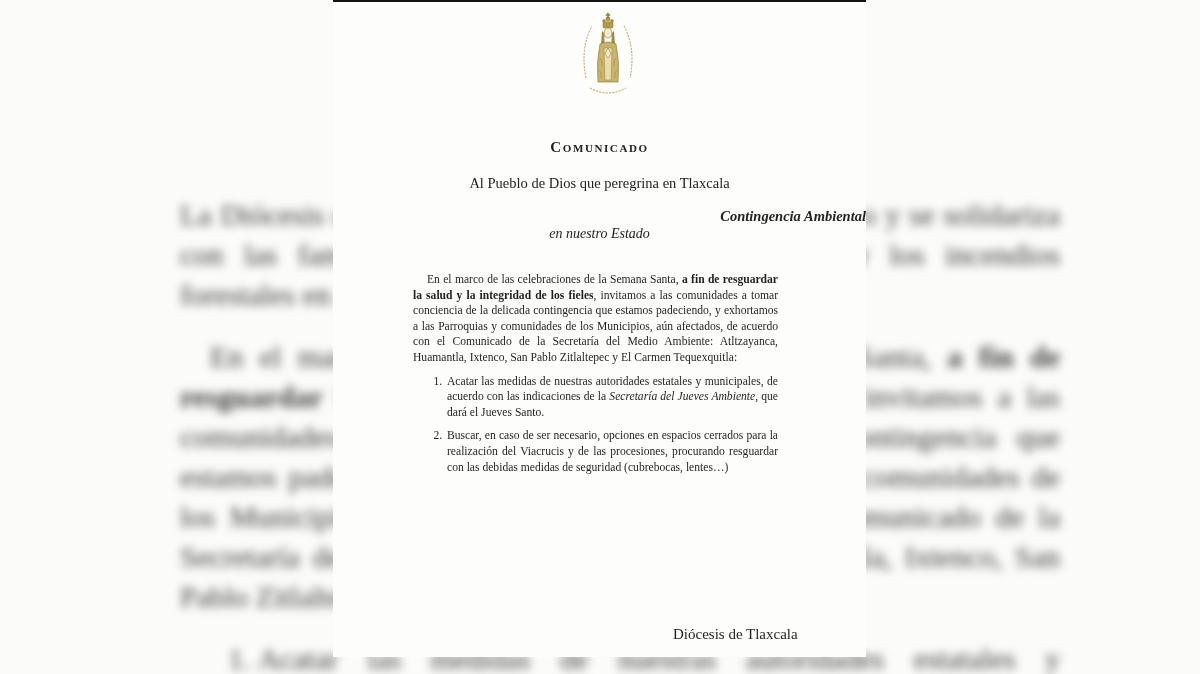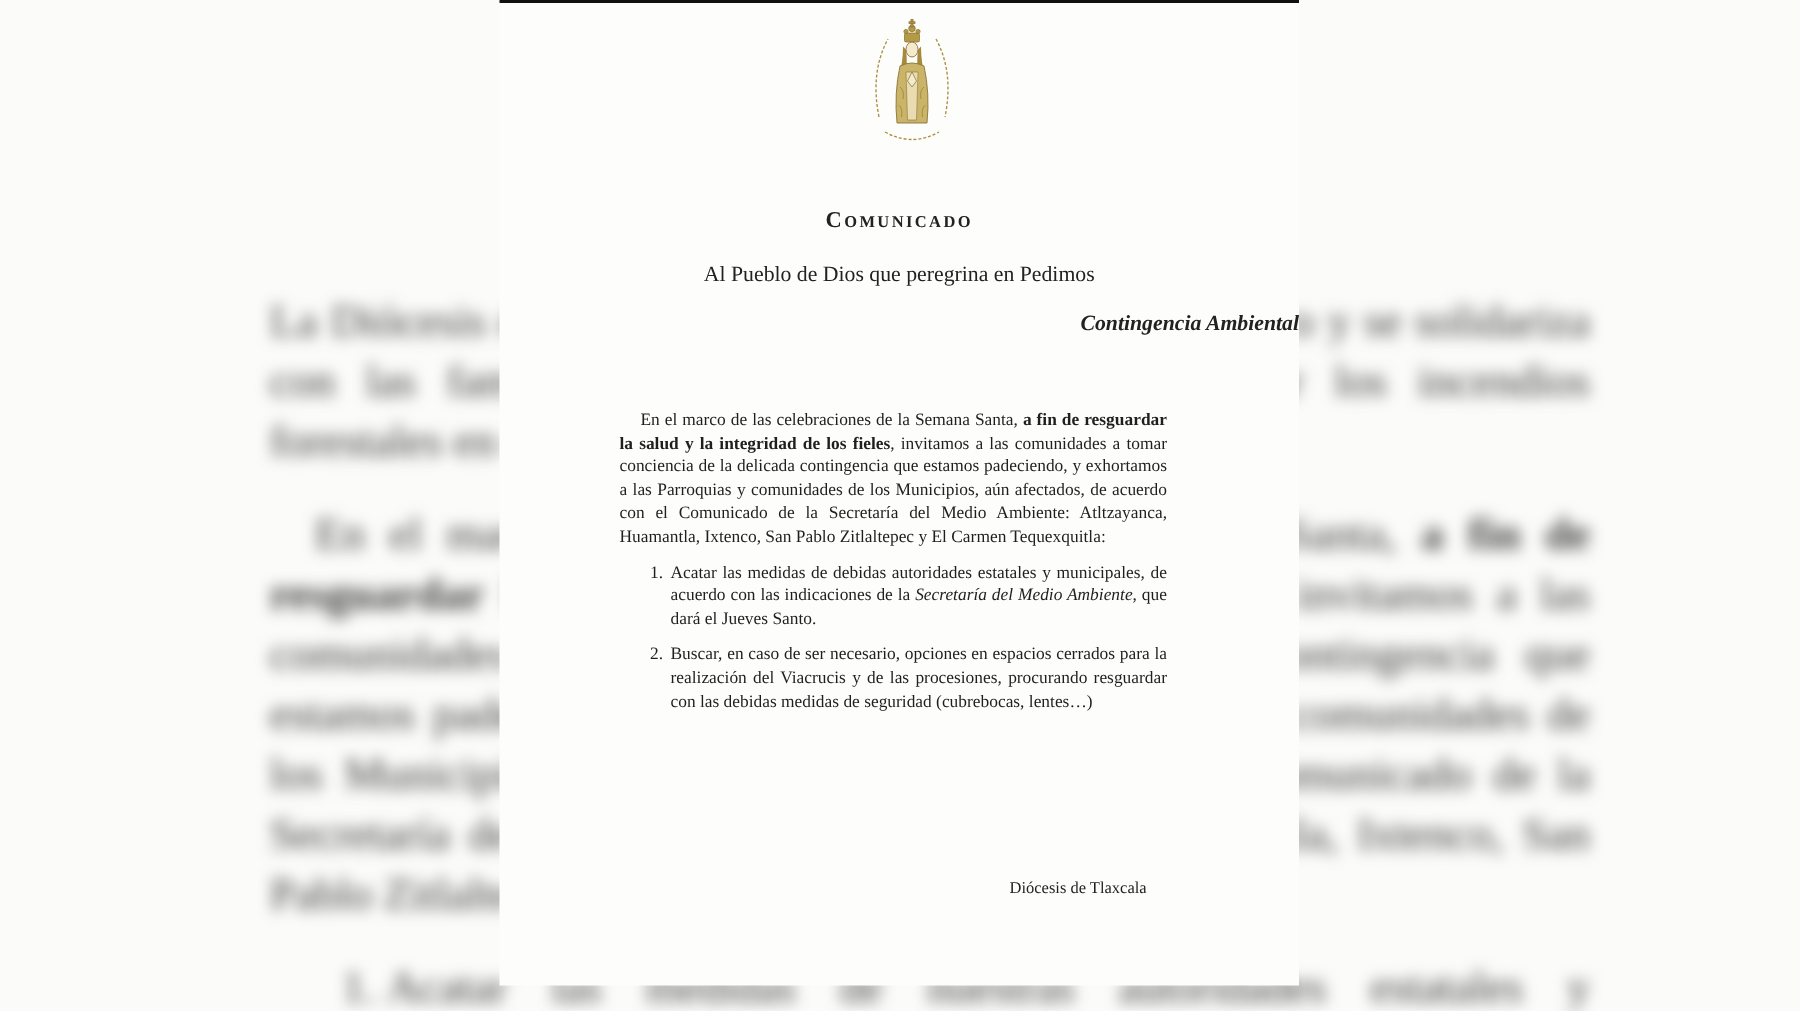--- a/index.html
+++ b/index.html
@@ -111,22 +111,22 @@
     .body p { margin: 0 0 8px 0; }
     .body .indent { text-indent: 14px; }
     .body ol {
       margin: 0 0 8px 0;
       padding-left: 32px;
     }
     .body ol li { margin: 0 0 8px 0; padding-left: 2px; }
     .signature {
       position: absolute;
       left: 340px;
-      top: 584px;
-      font-size: 11px;
+      top: 624px;
+      font-size: 15px;
       color: #1f1f1f;
     }
   </style>
 </head>
 <body>
 
 <div class="stage">
 
   <div class="bg-blur" aria-hidden="true">
     <div class="bg-col" style="top:195px;">
@@ -169,26 +169,27 @@
 
       <g stroke="#8a7432" stroke-width="0.4" fill="none">
         <path d="M22 50 Q25 52 24 58"></path>
         <path d="M38 50 Q35 52 36 58"></path>
         <path d="M21 62 Q24 64 23 70"></path>
         <path d="M39 62 Q36 64 37 70"></path>
       </g>
     </svg>
 
     <div class="doc-title">Comunicado</div>
-    <div class="doc-addressee">Al Pueblo de Dios que peregrina en Pedimos</div>
+    <div class="doc-addressee">Al Pueblo de Dios que peregrina en Tlaxcala</div>
     <div class="doc-subject">Contingencia Ambiental</div>
+    <div class="doc-subject-sub">en nuestro Estado</div>
 
     <div class="body">
       <p class="indent"><span>En el marco de las celebraciones de la Semana Santa, </span><b>a fin de resguardar la salud y la integridad de los fieles</b><span>, invitamos a las comunidades a tomar conciencia de la delicada contingencia que estamos padeciendo, y exhortamos a las Parroquias y comunidades de los Municipios, aún afectados, de acuerdo con el Comunicado de la Secretaría del Medio Ambiente: Atltzayanca, Huamantla, Ixtenco, San Pablo Zitlaltepec y El Carmen Tequexquitla:</span></p>
       <ol>
-        <li><span>Acatar las medidas de debidas autoridades estatales y municipales, de acuerdo con las indicaciones de la </span><i>Secretaría del Medio Ambiente</i><span>, que dará el Jueves Santo.</span></li>
+        <li><span>Acatar las medidas de nuestras autoridades estatales y municipales, de acuerdo con las indicaciones de la </span><i>Secretaría del Jueves Ambiente</i><span>, que dará el Jueves Santo.</span></li>
         <li>Buscar, en caso de ser necesario, opciones en espacios cerrados para la realización del Viacrucis y de las procesiones, procurando resguardar con las debidas medidas de seguridad (cubrebocas, lentes…)</li>
       </ol>
     </div>
 
     <div class="signature">Diócesis de Tlaxcala</div>
   </div>
 </div>
 
 </body></html>

